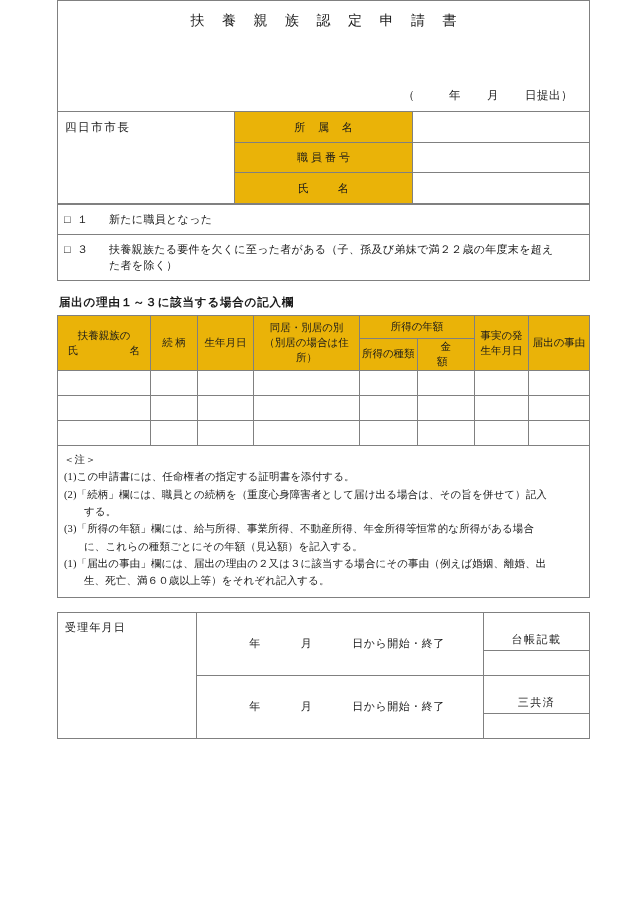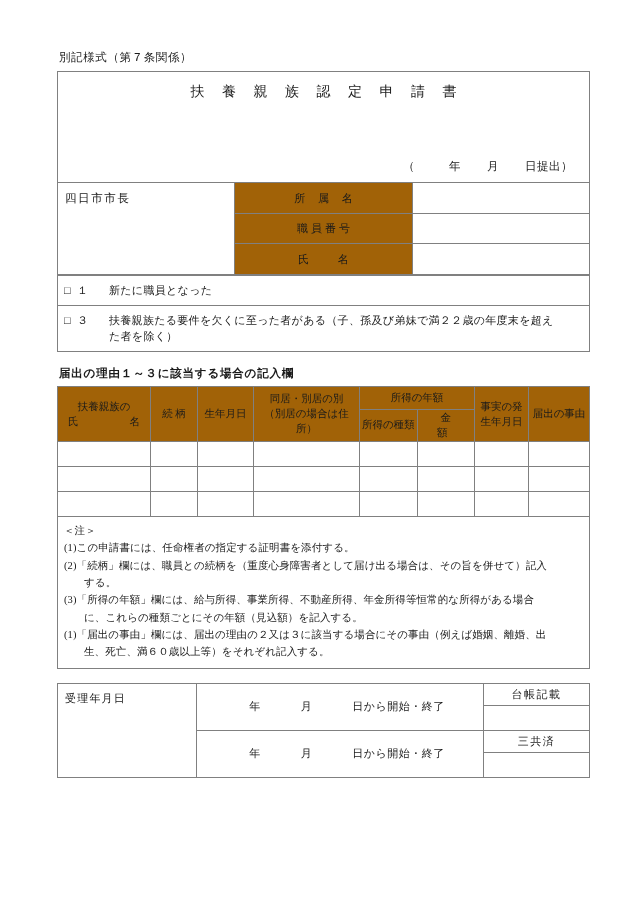--- a/index.html
+++ b/index.html
@@ -29,21 +29,21 @@
   }
   td, th {
     border: 1px solid #808080;
     font-weight: normal;
     text-align: left;
     vertical-align: top;
     padding: 0;
     font-size: 11px;
     line-height: 1.5;
   }
-  .gray { background: #a16207; }
+  .gray { background: #eab308; }
   .c { text-align: center; vertical-align: middle; }
   .m { vertical-align: middle; }
 
   
   .form-code {
     font-size: 11.5px;
     padding: 50px 0 6px 2px;
     letter-spacing: 0.6px;
   }
 
@@ -119,29 +119,28 @@
   .note { display: block; padding-left: 20px; text-indent: -20px; }
   .note-ind { padding-left: 20px; text-indent: 0; }
 
   
   .receipt { margin-top: 14px; }
   .receipt td { font-size: 11px; }
   .recv-cell { padding: 6px 0 0 7px; letter-spacing: 1.2px; height: 86px; }
   .date-cell { text-align: center; letter-spacing: 0.5px; padding: 14px 26px 14px 0; }
   .date-cell .g1 { display:inline-block; width: 40px; }
   .date-cell .g2 { display:inline-block; width: 40px; }
-  .stamp-label { text-align: center; height: 19px; padding-top: 2px; letter-spacing: 1.5px; }
+  .stamp-label { text-align: center; height: 19px; padding-top: 18px; letter-spacing: 1.5px; }
   .stamp-blank { height: 24px; }
 </style>
 </head>
 <body>
 
 <div class="page">
 
-  <div class="form-code">別記様式（第７条関係）</div>
 
   <table>
     <tbody>
         <tr>
       <td colspan="3" class="title-block">
         <div class="doc-title">扶 養 親 族 認 定 申 請 書</div>
         <div class="submit-date">
           <span>（</span><span class="sp"></span><span>年</span><span class="sp2"></span><span>月</span><span class="sp3"></span><span>日提出）</span>
         </div>
       </td>

